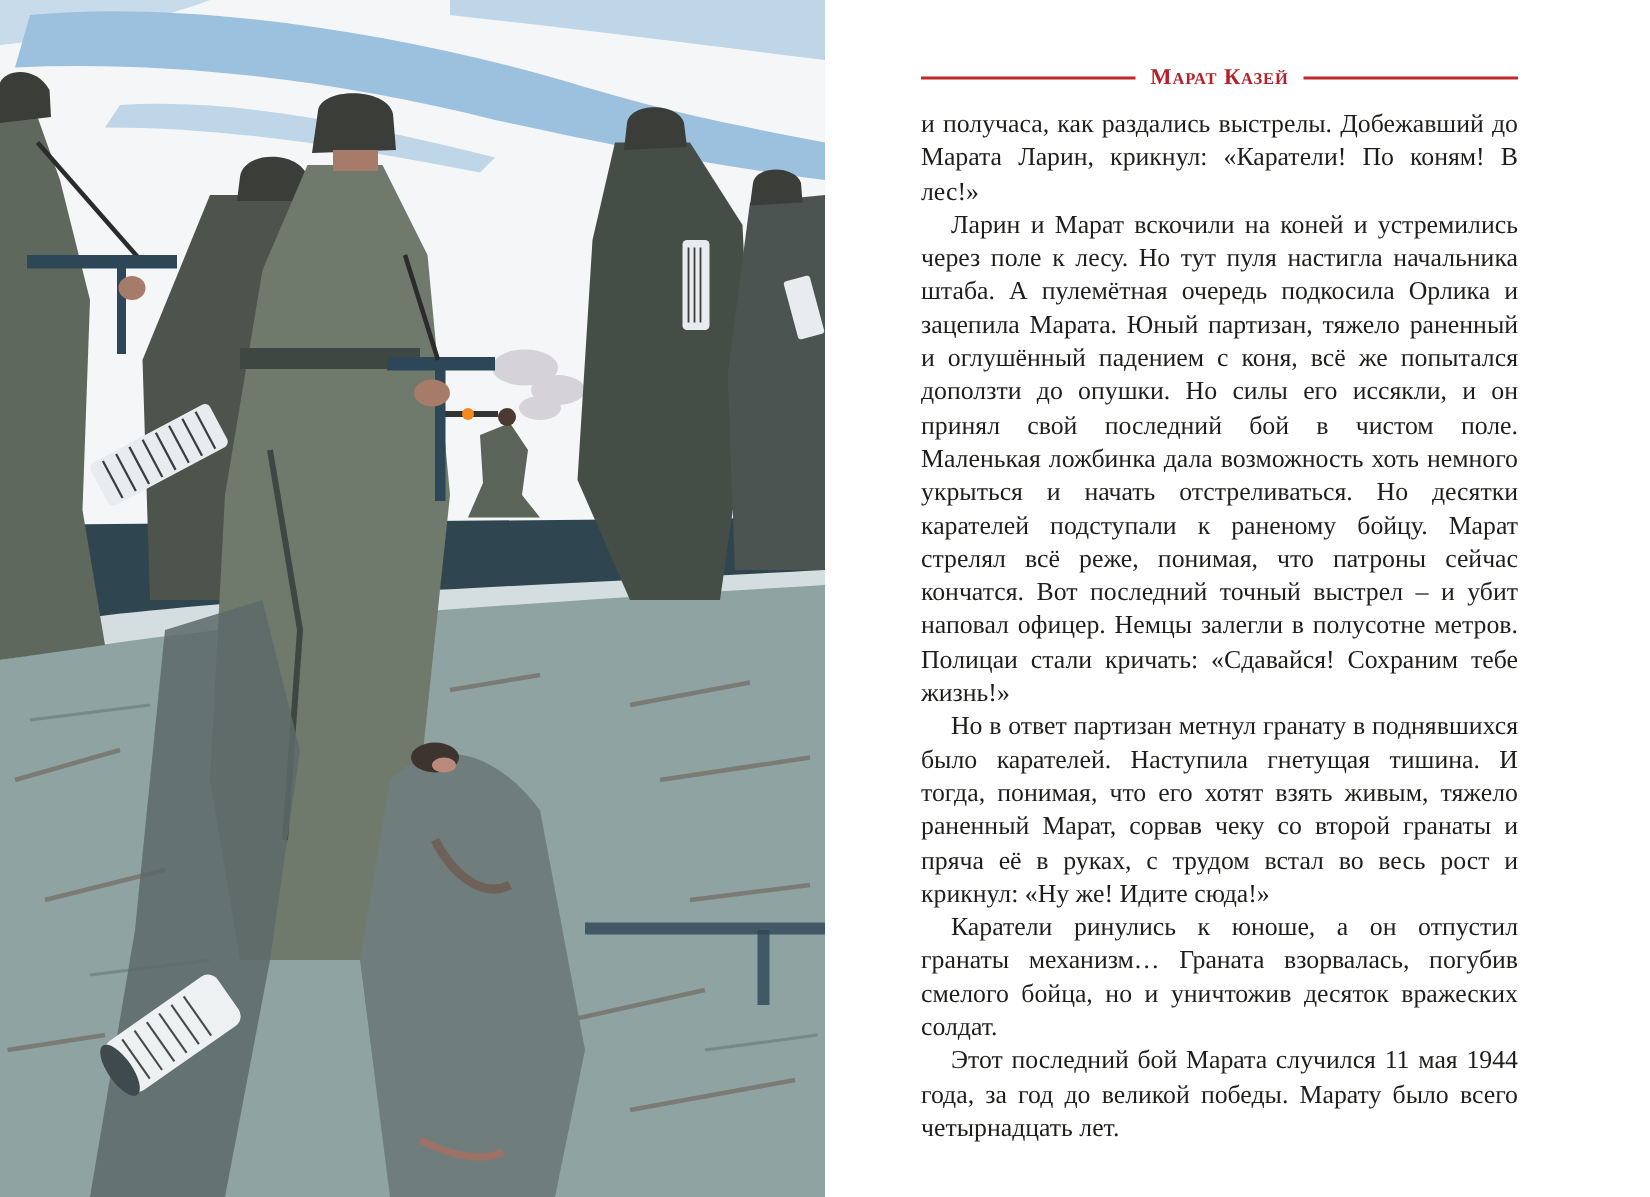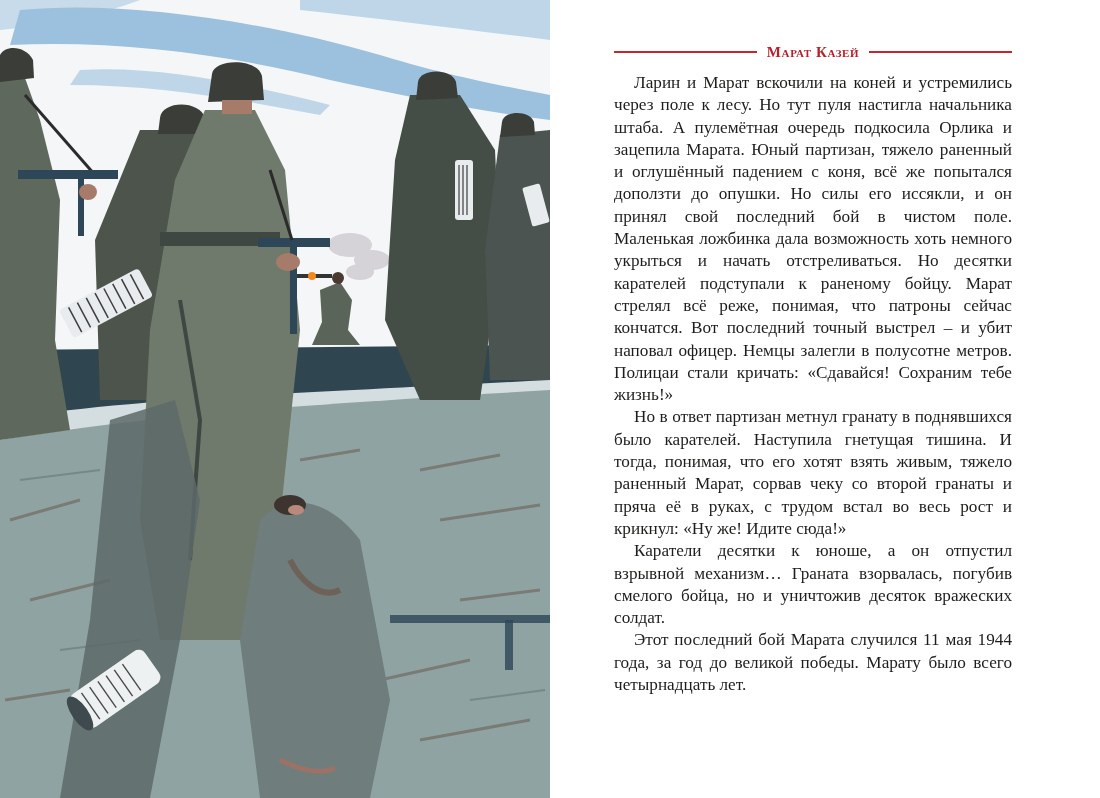--- a/index.html
+++ b/index.html
@@ -160,19 +160,20 @@
   </svg>
 </div>
 
 <div class="page">
   <div class="running-head">
     <div class="rule"></div>
     <div class="title">Марат Казей</div>
     <div class="rule"></div>
   </div>
   <div class="body-text">
+    <p class="cont">и получаса, как раздались выстрелы. Добежавший до Марата Ларин, крикнул: «Каратели! По коням! В лес!»</p>
     <p>Ларин и Марат вскочили на коней и устремились через поле к лесу. Но тут пуля настигла начальника штаба. А пулемётная очередь подкосила Орлика и зацепила Марата. Юный партизан, тяжело раненный и оглушённый падением с коня, всё же попытался доползти до опушки. Но силы его иссякли, и он принял свой последний бой в чистом поле. Маленькая ложбинка дала возможность хоть немного укрыться и начать отстреливаться. Но десятки карателей подступали к раненому бойцу. Марат стрелял всё реже, понимая, что патроны сейчас кончатся. Вот последний точный выстрел – и убит наповал офицер. Немцы залегли в полусотне метров. Полицаи стали кричать: «Сдавайся! Сохраним тебе жизнь!»</p>
     <p>Но в ответ партизан метнул гранату в поднявшихся было карателей. Наступила гнетущая тишина. И тогда, понимая, что его хотят взять живым, тяжело раненный Марат, сорвав чеку со второй гранаты и пряча её в руках, с трудом встал во весь рост и крикнул: «Ну же! Идите сюда!»</p>
-    <p>Каратели десятки к юноше, а он отпустил взрывной механизм… Граната взорвалась, погубив смелого бойца, но и уничтожив десяток вражеских солдат.</p>
+    <p>Каратели ринулись к юноше, а он отпустил гранаты механизм… Граната взорвалась, погубив смелого бойца, но и уничтожив десяток вражеских солдат.</p>
     <p>Этот последний бой Марата случился 11 мая 1944 года, за год до великой победы. Марату было всего четырнадцать лет.</p>
 
   </div>
 </div>
 
 </body></html>

